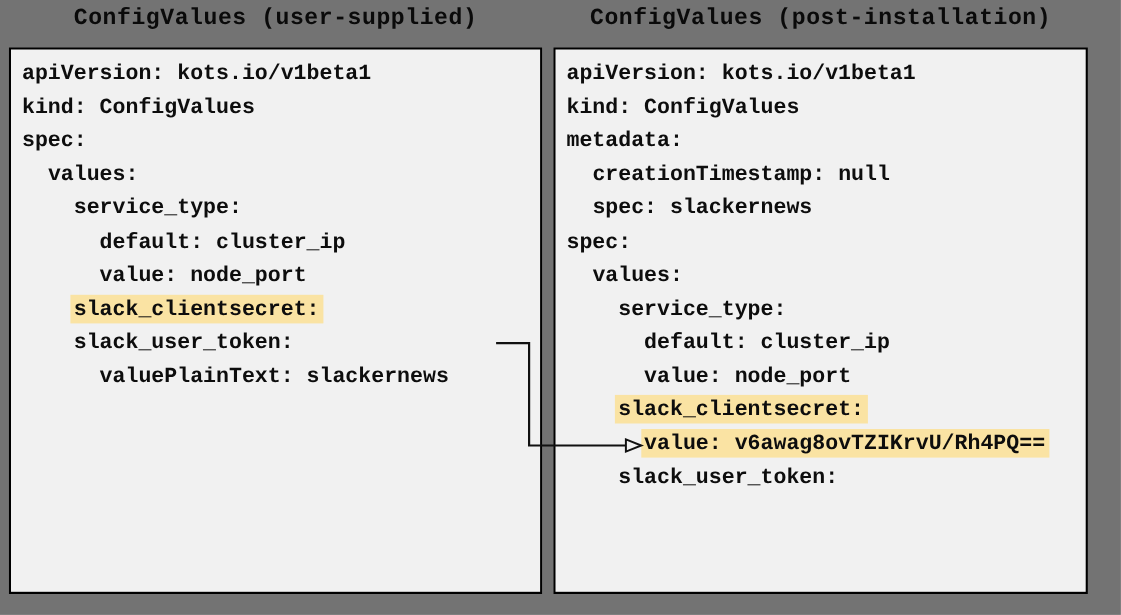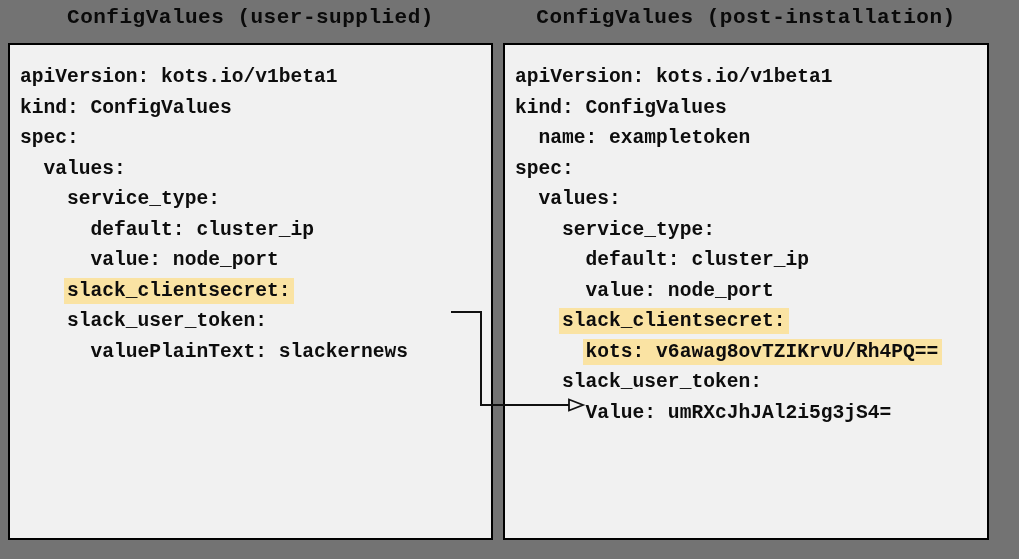--- a/index.html
+++ b/index.html
@@ -31,21 +31,21 @@
   }
   .code-box {
     position: absolute;
     top: 43px;
     left: 0;
     right: 0;
     height: 497px;
     background: var(--panel-bg, #f1f1f1);
     border: 2px solid var(--panel-border, #000000);
     box-sizing: border-box;
-    padding: 17px 8px 0 10px;
+    padding: 7px 8px 0 10px;
     overflow: hidden;
   }
   .code-line {
     white-space: pre;
     font-size: 19.6px;
     font-weight: bold;
     color: #0d0d0d;
     line-height: 30.55px;
     height: 30.55px;
   }
@@ -88,30 +88,31 @@
         </div>
     </div>
   </div>
 
   <div class="panel" id="panel-right">
     <div class="panel-title">ConfigValues (post-installation)</div>
     <div class="code-box">
       <div class="code-lines">
           <div class="code-line"><span>apiVersion: kots.io/v1beta1</span></div>
           <div class="code-line"><span>kind: ConfigValues</span></div>
-          <div class="code-line">  <span>name: exampletoken</span></div>
+          <div class="code-line"><span>metadata:</span></div>
+          <div class="code-line">  <span>creationTimestamp: null</span></div>
+          <div class="code-line">  <span>spec: slackernews</span></div>
           <div class="code-line"><span>spec:</span></div>
           <div class="code-line">  <span>values:</span></div>
           <div class="code-line">    <span>service_type:</span></div>
           <div class="code-line">      <span>default: cluster_ip</span></div>
           <div class="code-line">      <span>value: node_port</span></div>
           <div class="code-line">    <span class="hl">slack_clientsecret:</span></div>
-          <div class="code-line">      <span class="hl">kots: v6awag8ovTZIKrvU/Rh4PQ==</span></div>
+          <div class="code-line">      <span class="hl">value: v6awag8ovTZIKrvU/Rh4PQ==</span></div>
           <div class="code-line">    <span>slack_user_token:</span></div>
-          <div class="code-line">      <span>Value: umRXcJhJAl2i5g3jS4=</span></div>
         </div>
     </div>
   </div>
 
   <svg id="arrow-overlay" viewBox="0 0 1019 559" xmlns="http://www.w3.org/2000/svg">
     <path d="M 451 312 H 481 V 405 H 569" fill="none" stroke="#111111" stroke-width="2"></path>
     <polygon points="569,399.5 583,405 569,410.5" fill="none" stroke="#111111" stroke-width="1.8"></polygon>
   </svg>
 
 </div>

